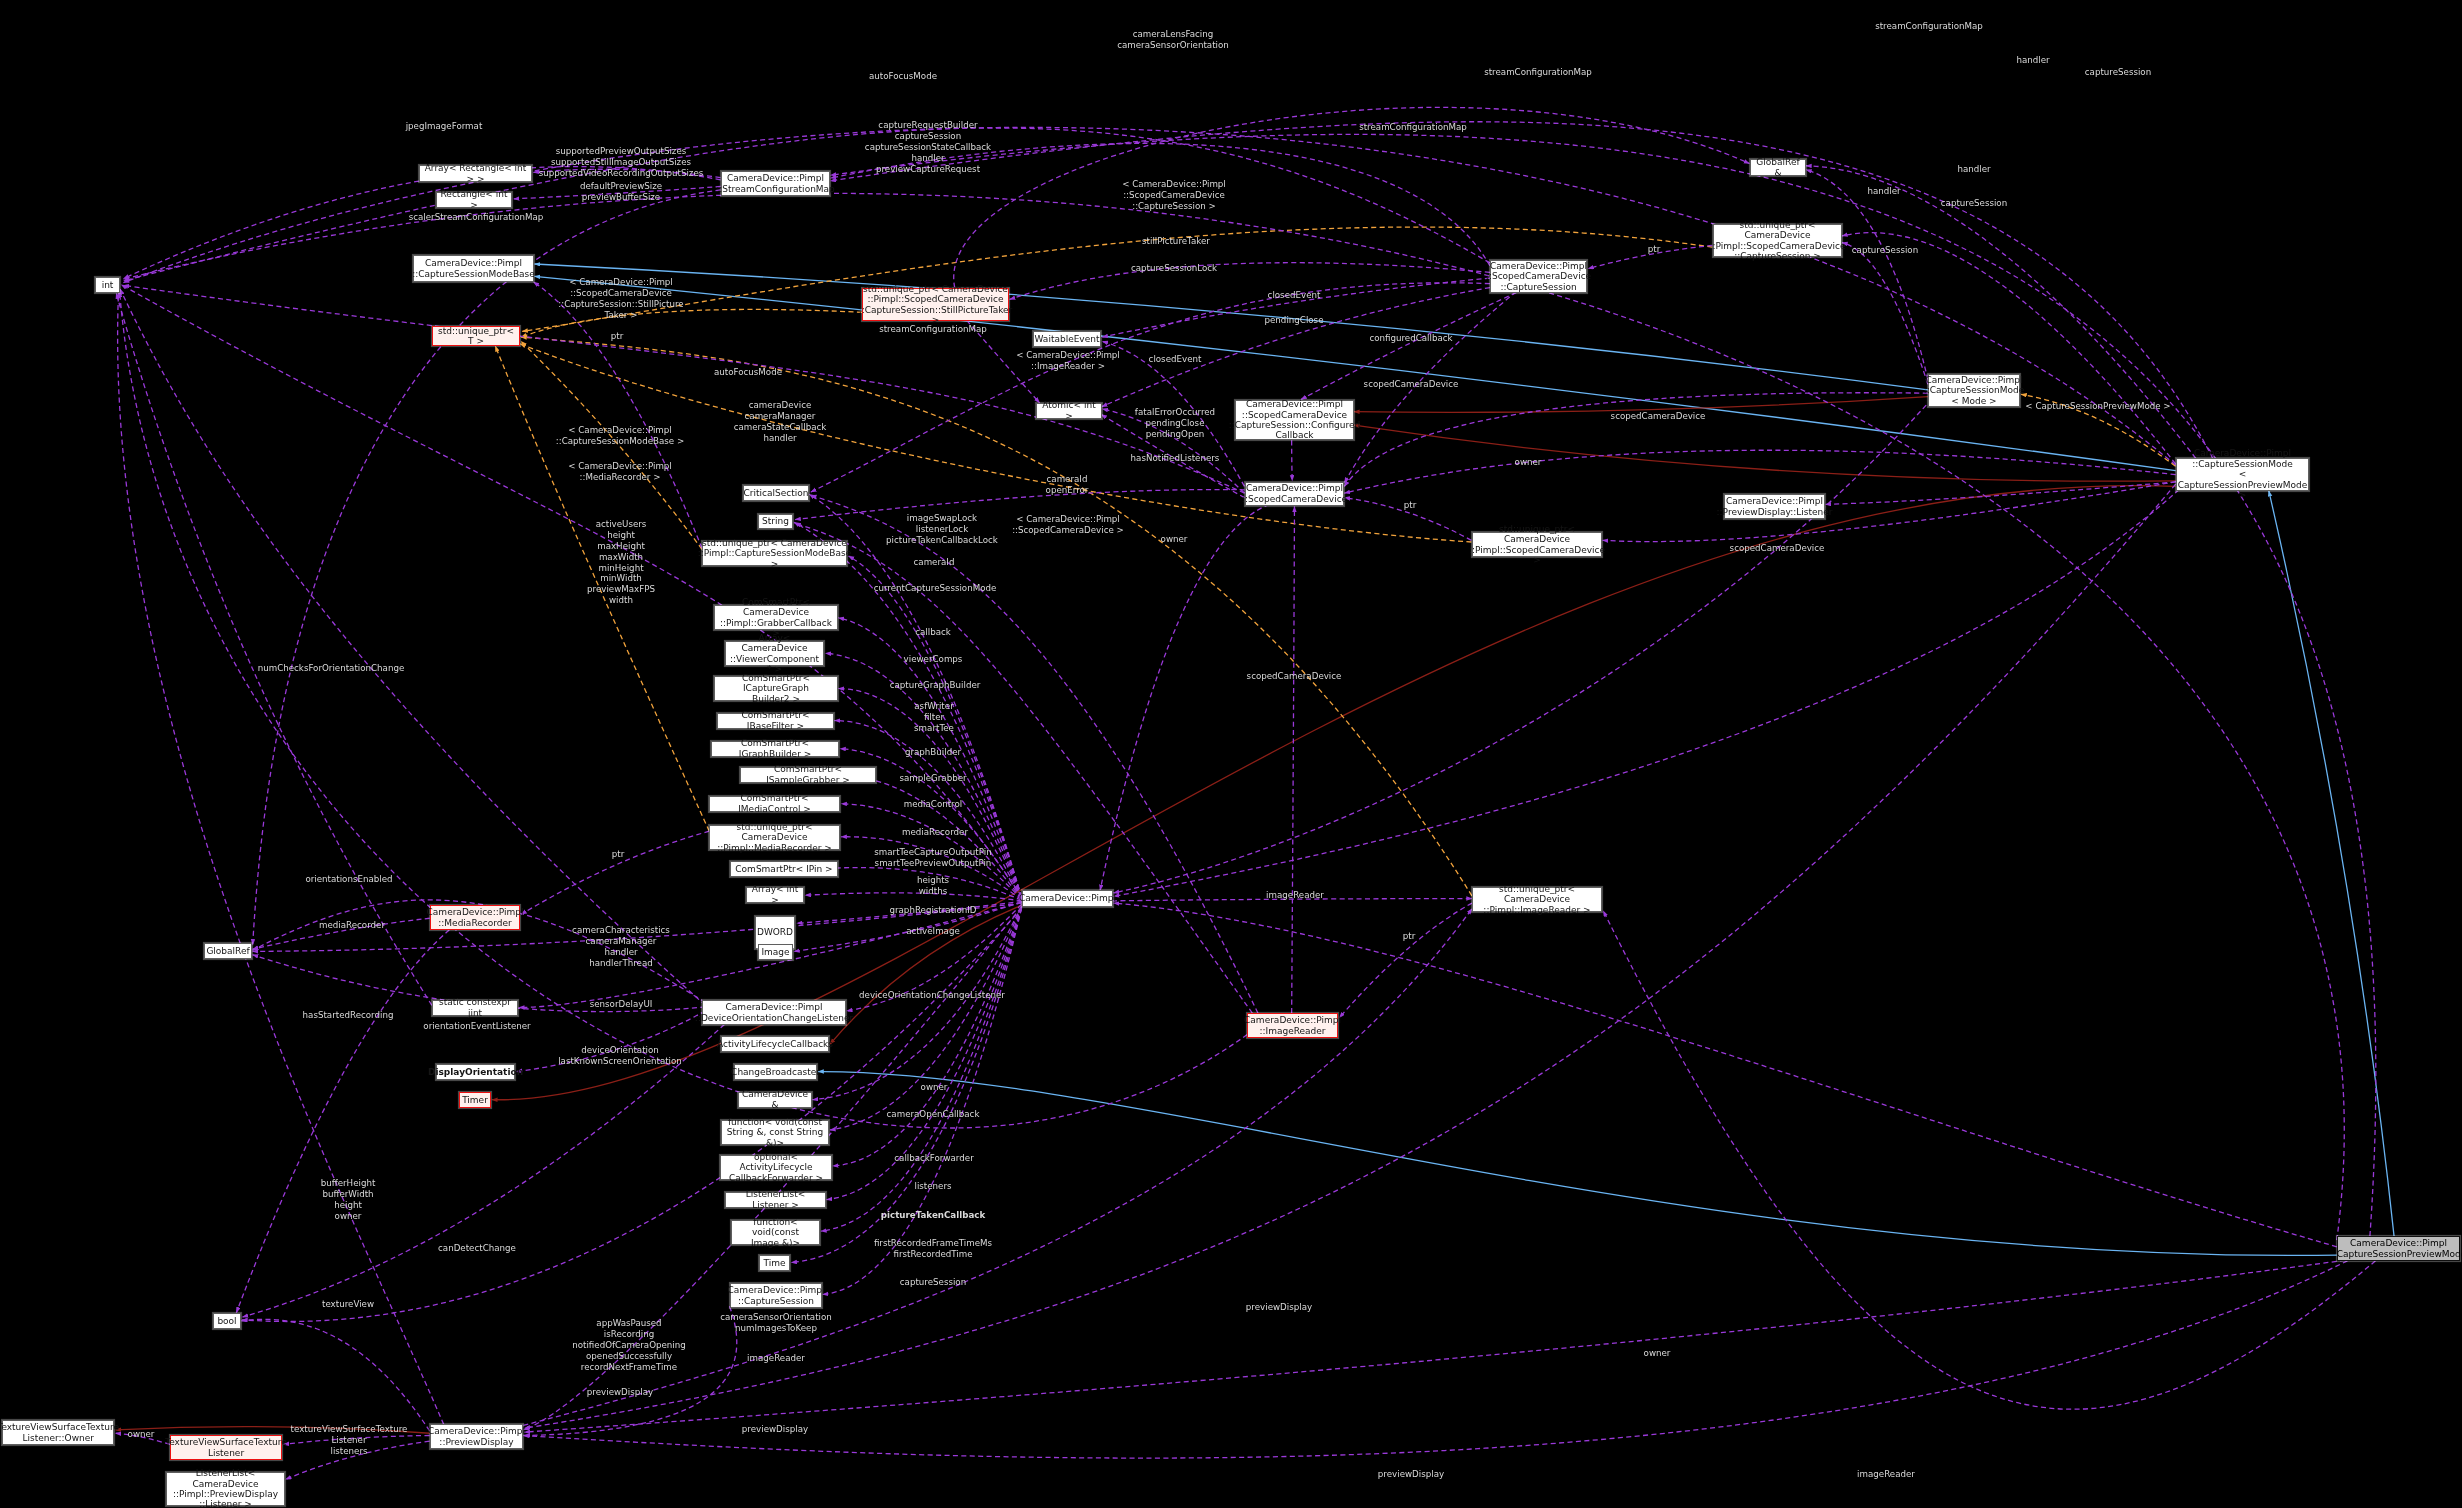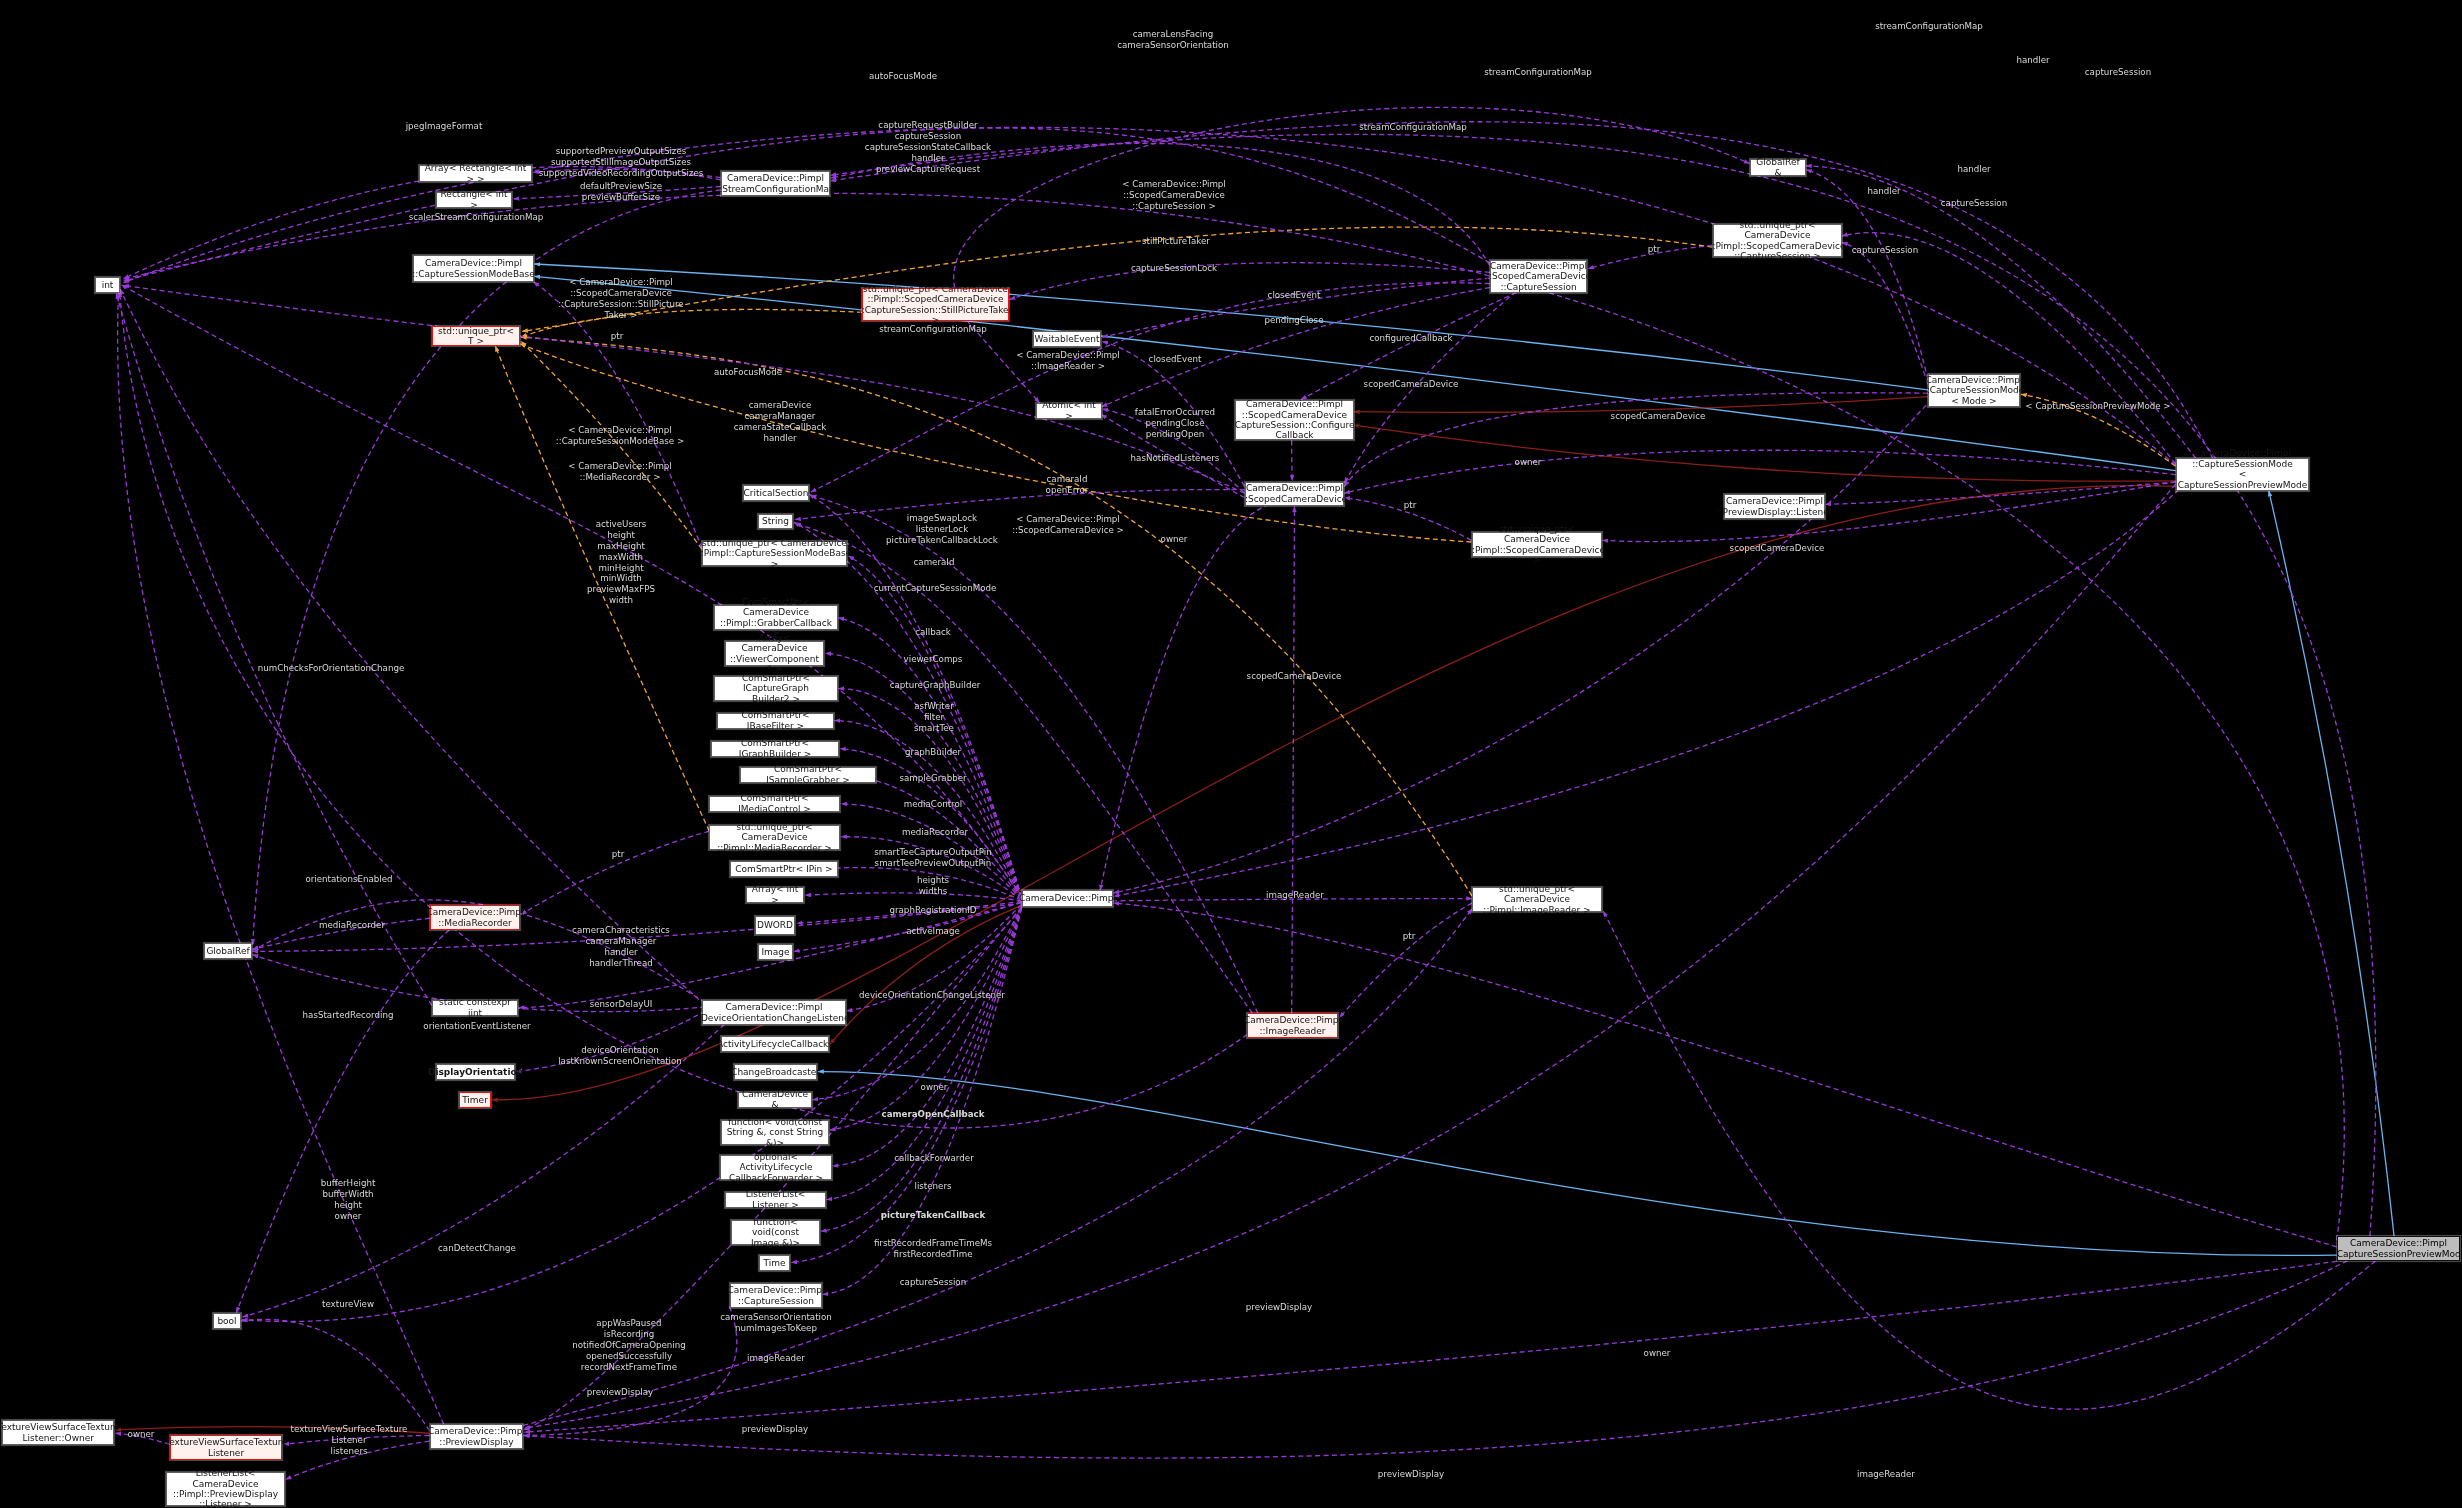--- a/index.html
+++ b/index.html
@@ -175,21 +175,21 @@
       <div class="node" style="left: 714px; top: 676px; width: 124px; height: 25px;">ComSmartPtr&lt; ICaptureGraph
 Builder2 &gt;</div>
       <div class="node" style="left: 717px; top: 713px; width: 117px; height: 15.7px;">ComSmartPtr&lt; IBaseFilter &gt;</div>
       <div class="node" style="left: 711px; top: 741px; width: 128px; height: 15.7px;">ComSmartPtr&lt; IGraphBuilder &gt;</div>
       <div class="node" style="left: 707px; top: 767px; width: 136px; height: 15.7px; margin-left: 33px;">ComSmartPtr&lt; ISampleGrabber &gt;</div>
       <div class="node" style="left: 709px; top: 796px; width: 131px; height: 15.7px;">ComSmartPtr&lt; IMediaControl &gt;</div>
       <div class="node" style="left: 709px; top: 825px; width: 131px; height: 25px;">std::unique_ptr&lt; CameraDevice
 ::Pimpl::MediaRecorder &gt;</div>
       <div class="node" style="left: 730px; top: 861px; width: 108px; height: 15.7px;">ComSmartPtr&lt; IPin &gt;</div>
       <div class="node" style="left: 746px; top: 887px; width: 58px; height: 15.7px;">Array&lt; int &gt;</div>
-      <div class="node" style="left: 755px; top: 916px; width: 40px; height: 19px;">DWORD</div>
+      <div class="node" style="left: 755px; top: 916px; width: 40px; height: 33px;">DWORD</div>
       <div class="node" style="left: 758px; top: 944px; width: 35px; height: 15.7px;">Image</div>
       <div class="node" style="left: 702px; top: 1000px; width: 144px; height: 25px;">CameraDevice::Pimpl
 ::DeviceOrientationChangeListener</div>
       <div class="node" style="left: 721px; top: 1036px; width: 108px; height: 15.7px;">ActivityLifecycleCallbacks</div>
       <div class="node" style="left: 734px; top: 1064px; width: 83px; height: 15.7px;">ChangeBroadcaster</div>
       <div class="node" style="left: 738px; top: 1092px; width: 74px; height: 15.7px;">CameraDevice &amp;</div>
       <div class="node" style="left: 721px; top: 1120px; width: 108px; height: 25px;">function&lt; void(const
 String &amp;, const String &amp;)&gt;</div>
       <div class="node" style="left: 720px; top: 1155px; width: 112px; height: 25px;">optional&lt; ActivityLifecycle
 CallbackForwarder &gt;</div>
@@ -315,21 +315,21 @@
       <div class="edge-label" style="left: 933px; top: 804px;">mediaControl</div>
       <div class="edge-label" style="left: 935px; top: 832px;">mediaRecorder</div>
       <div class="edge-label" style="left: 933px; top: 858px;">smartTeeCaptureOutputPin
 smartTeePreviewOutputPin</div>
       <div class="edge-label" style="left: 933px; top: 886px;">heights
 widths</div>
       <div class="edge-label" style="left: 933px; top: 910px;">graphRegistrationID</div>
       <div class="edge-label" style="left: 933px; top: 931px;">activeImage</div>
       <div class="edge-label" style="left: 932px; top: 995px;">deviceOrientationChangeListener</div>
       <div class="edge-label" style="left: 934px; top: 1087px;">owner</div>
-      <div class="edge-label" style="left: 933px; top: 1114px; font-weight: bold;">cameraOpenCallback</div>
+      <div class="edge-label" style="left: 933px; top: 1114px;">cameraOpenCallback</div>
       <div class="edge-label" style="left: 934px; top: 1158px;">callbackForwarder</div>
       <div class="edge-label" style="left: 933px; top: 1186px;">listeners</div>
       <div class="edge-label" style="left: 933px; top: 1215px; font-weight: bold;">pictureTakenCallback</div>
       <div class="edge-label" style="left: 933px; top: 1249px;">firstRecordedFrameTimeMs
 firstRecordedTime</div>
       <div class="edge-label" style="left: 933px; top: 1282px;">captureSession</div>
       <div class="edge-label" style="left: 621px; top: 562px;">activeUsers
 height
 maxHeight
 maxWidth

